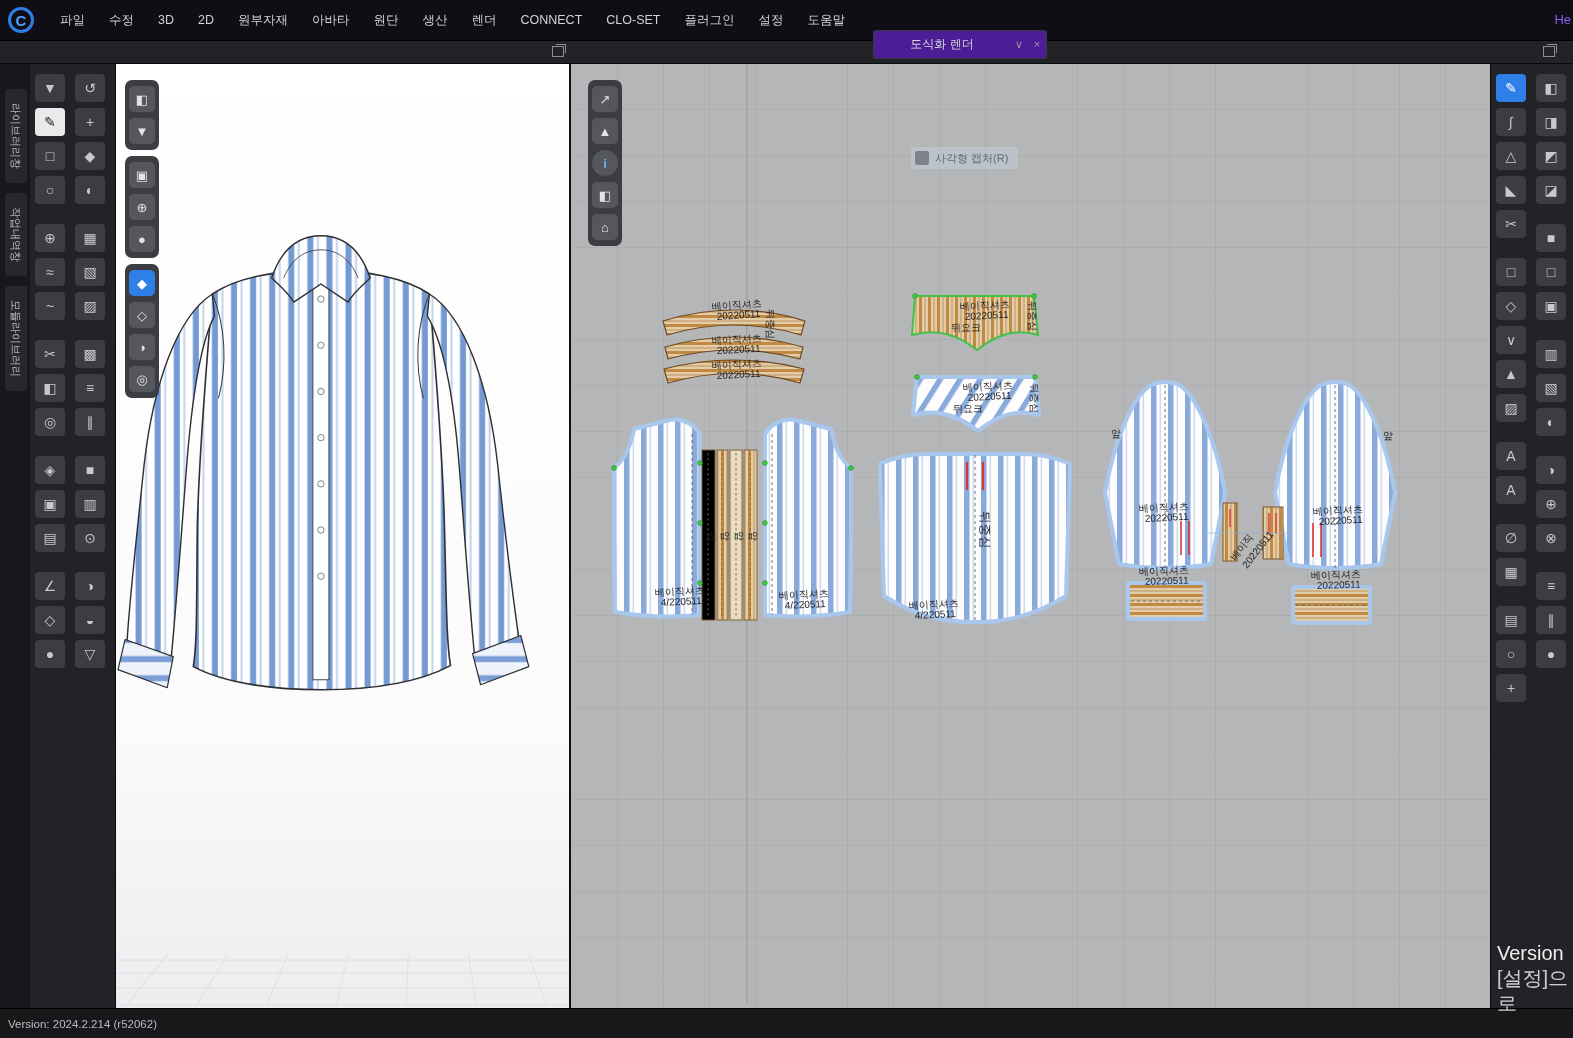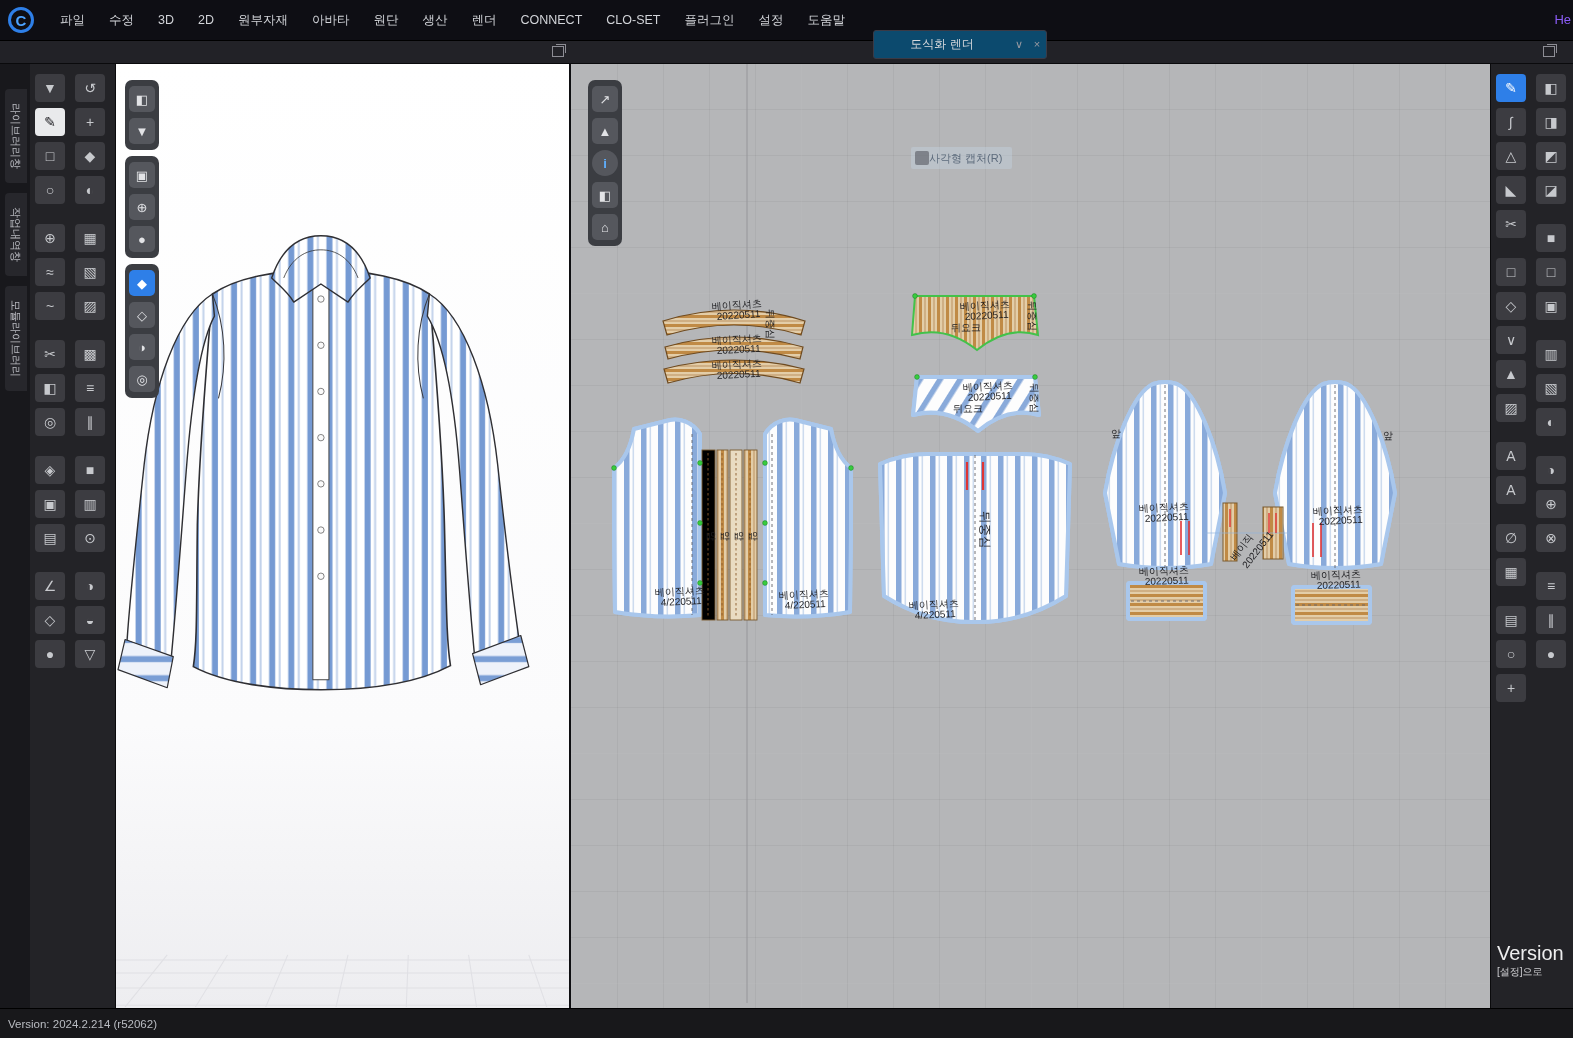--- a/index.html
+++ b/index.html
@@ -8,21 +8,21 @@
   #app{position:absolute;inset:0;}
 
   
   .menubar{position:absolute;left:0;top:0;width:1573px;height:40px;background:#0e0e14;
            display:flex;align-items:center;z-index:40;border-bottom:1px solid #000;}
   .logo{width:26px;height:26px;border-radius:50%;border:3px solid #2e7fe8;color:#4da3ff;
         display:flex;align-items:center;justify-content:center;font-weight:bold;font-size:15px;
         margin:0 14px 0 8px;box-sizing:border-box;background:#0e0e14;}
   #menu-items{display:flex;align-items:center;height:100%;}
   .menu-item{padding:8px 12px;font-size:12.5px;color:#d2d4d9;height:100%;display:flex;align-items:center;cursor:default;}
-  .doc-tab{margin-left:16px;width:172px;height:27px;background:#0c4a6e;border:1px solid #3a3a46;
+  .doc-tab{margin-left:16px;width:172px;height:27px;background:#4c1d95;border:1px solid #3a3a46;
            border-radius:3px;display:flex;align-items:center;font-size:12px;color:#d8d9dd;margin-top:48px;}
   .doc-tab .lbl{flex:1;text-align:center;}
   .doc-tab .sym{width:18px;text-align:center;color:#9a9aa2;font-size:11px;}
   .help-partial{position:absolute;right:2px;top:12px;font-size:13px;color:#8b5cf6;}
 
   
   .headerbar{position:absolute;left:0;top:40px;width:1573px;height:23px;background:#222227;
              border-bottom:1px solid #0a0a0c;z-index:30;}
   .ptitle{position:absolute;top:0;height:23px;display:flex;align-items:center;justify-content:center;
           font-size:11.5px;color:#cccdd2;}
@@ -65,41 +65,41 @@
            background-color:#b5b6b8;
            background-image:
              linear-gradient(rgba(255,255,255,.12) 1px,transparent 1px),
              linear-gradient(90deg,rgba(255,255,255,.12) 1px,transparent 1px),
              linear-gradient(rgba(0,0,0,.045) 1px,transparent 1px),
              linear-gradient(90deg,rgba(0,0,0,.045) 1px,transparent 1px);
            background-size:230px 230px,230px 230px,46px 46px,46px 46px;}
   .panel2d svg{position:absolute;inset:0;}
   #float2d{position:absolute;left:17px;top:17px;z-index:6;}
   .tooltip2d{position:absolute;left:340px;top:84px;height:22px;padding:0 10px 0 4px;z-index:6;
-             background:rgba(196,212,228,.38);border-radius:2px;display:flex;align-items:center;
+             background:rgba(196,212,228,.38);border-radius:2px;display:flex;align-items:center;gap:6px;
              font-size:11px;color:#5d6b7c;}
   .tooltip2d .tico{width:14px;height:14px;background:#4c4f55;border-radius:2px;opacity:.55;}
 
   
   .plbl{font-family:"Liberation Sans","DejaVu Sans",sans-serif;font-size:10px;fill:#1d1d20;}
   .plbl.big{font-size:12.5px;}
   .out-blue{stroke:#a9c7ec;stroke-width:4;stroke-linejoin:round;}
   .thin{fill:none;stroke:#3c3f46;stroke-width:1;stroke-linejoin:round;}
   .dash{fill:none;stroke:#63636a;stroke-width:.9;stroke-dasharray:3 3;}
   .dashbr{fill:none;stroke:#8a5a2a;stroke-width:.9;stroke-dasharray:2.5 2.5;}
   .red{stroke:#e03434;fill:none;}
   .gdot{fill:#38cc3e;stroke:#1d7a22;stroke-width:.5;}
 
   
   .statusbar{position:absolute;left:0;top:1008px;width:1573px;height:30px;background:#18181b;
              display:flex;align-items:center;z-index:40;border-top:1px solid #000;}
   .version{margin-left:8px;font-size:11.5px;color:#b9bcc2;}
   .watermark{position:absolute;left:1497px;top:941px;z-index:45;color:rgba(255,255,255,.92);line-height:1.25;}
   .watermark .w1{font-size:20px;}
-  .watermark .w2{font-size:10px;color:rgba(235,235,238,.85);}
+  .watermark .w2{font-size:20px;color:rgba(235,235,238,.85);}
 
   .divider{position:absolute;left:569px;top:63px;width:2px;height:945px;background:#0f0f12;z-index:15;}
 </style>
 </head>
 <body>
 
 <div id="app">
 
   <div class="menubar">
     <div class="logo">C</div>

